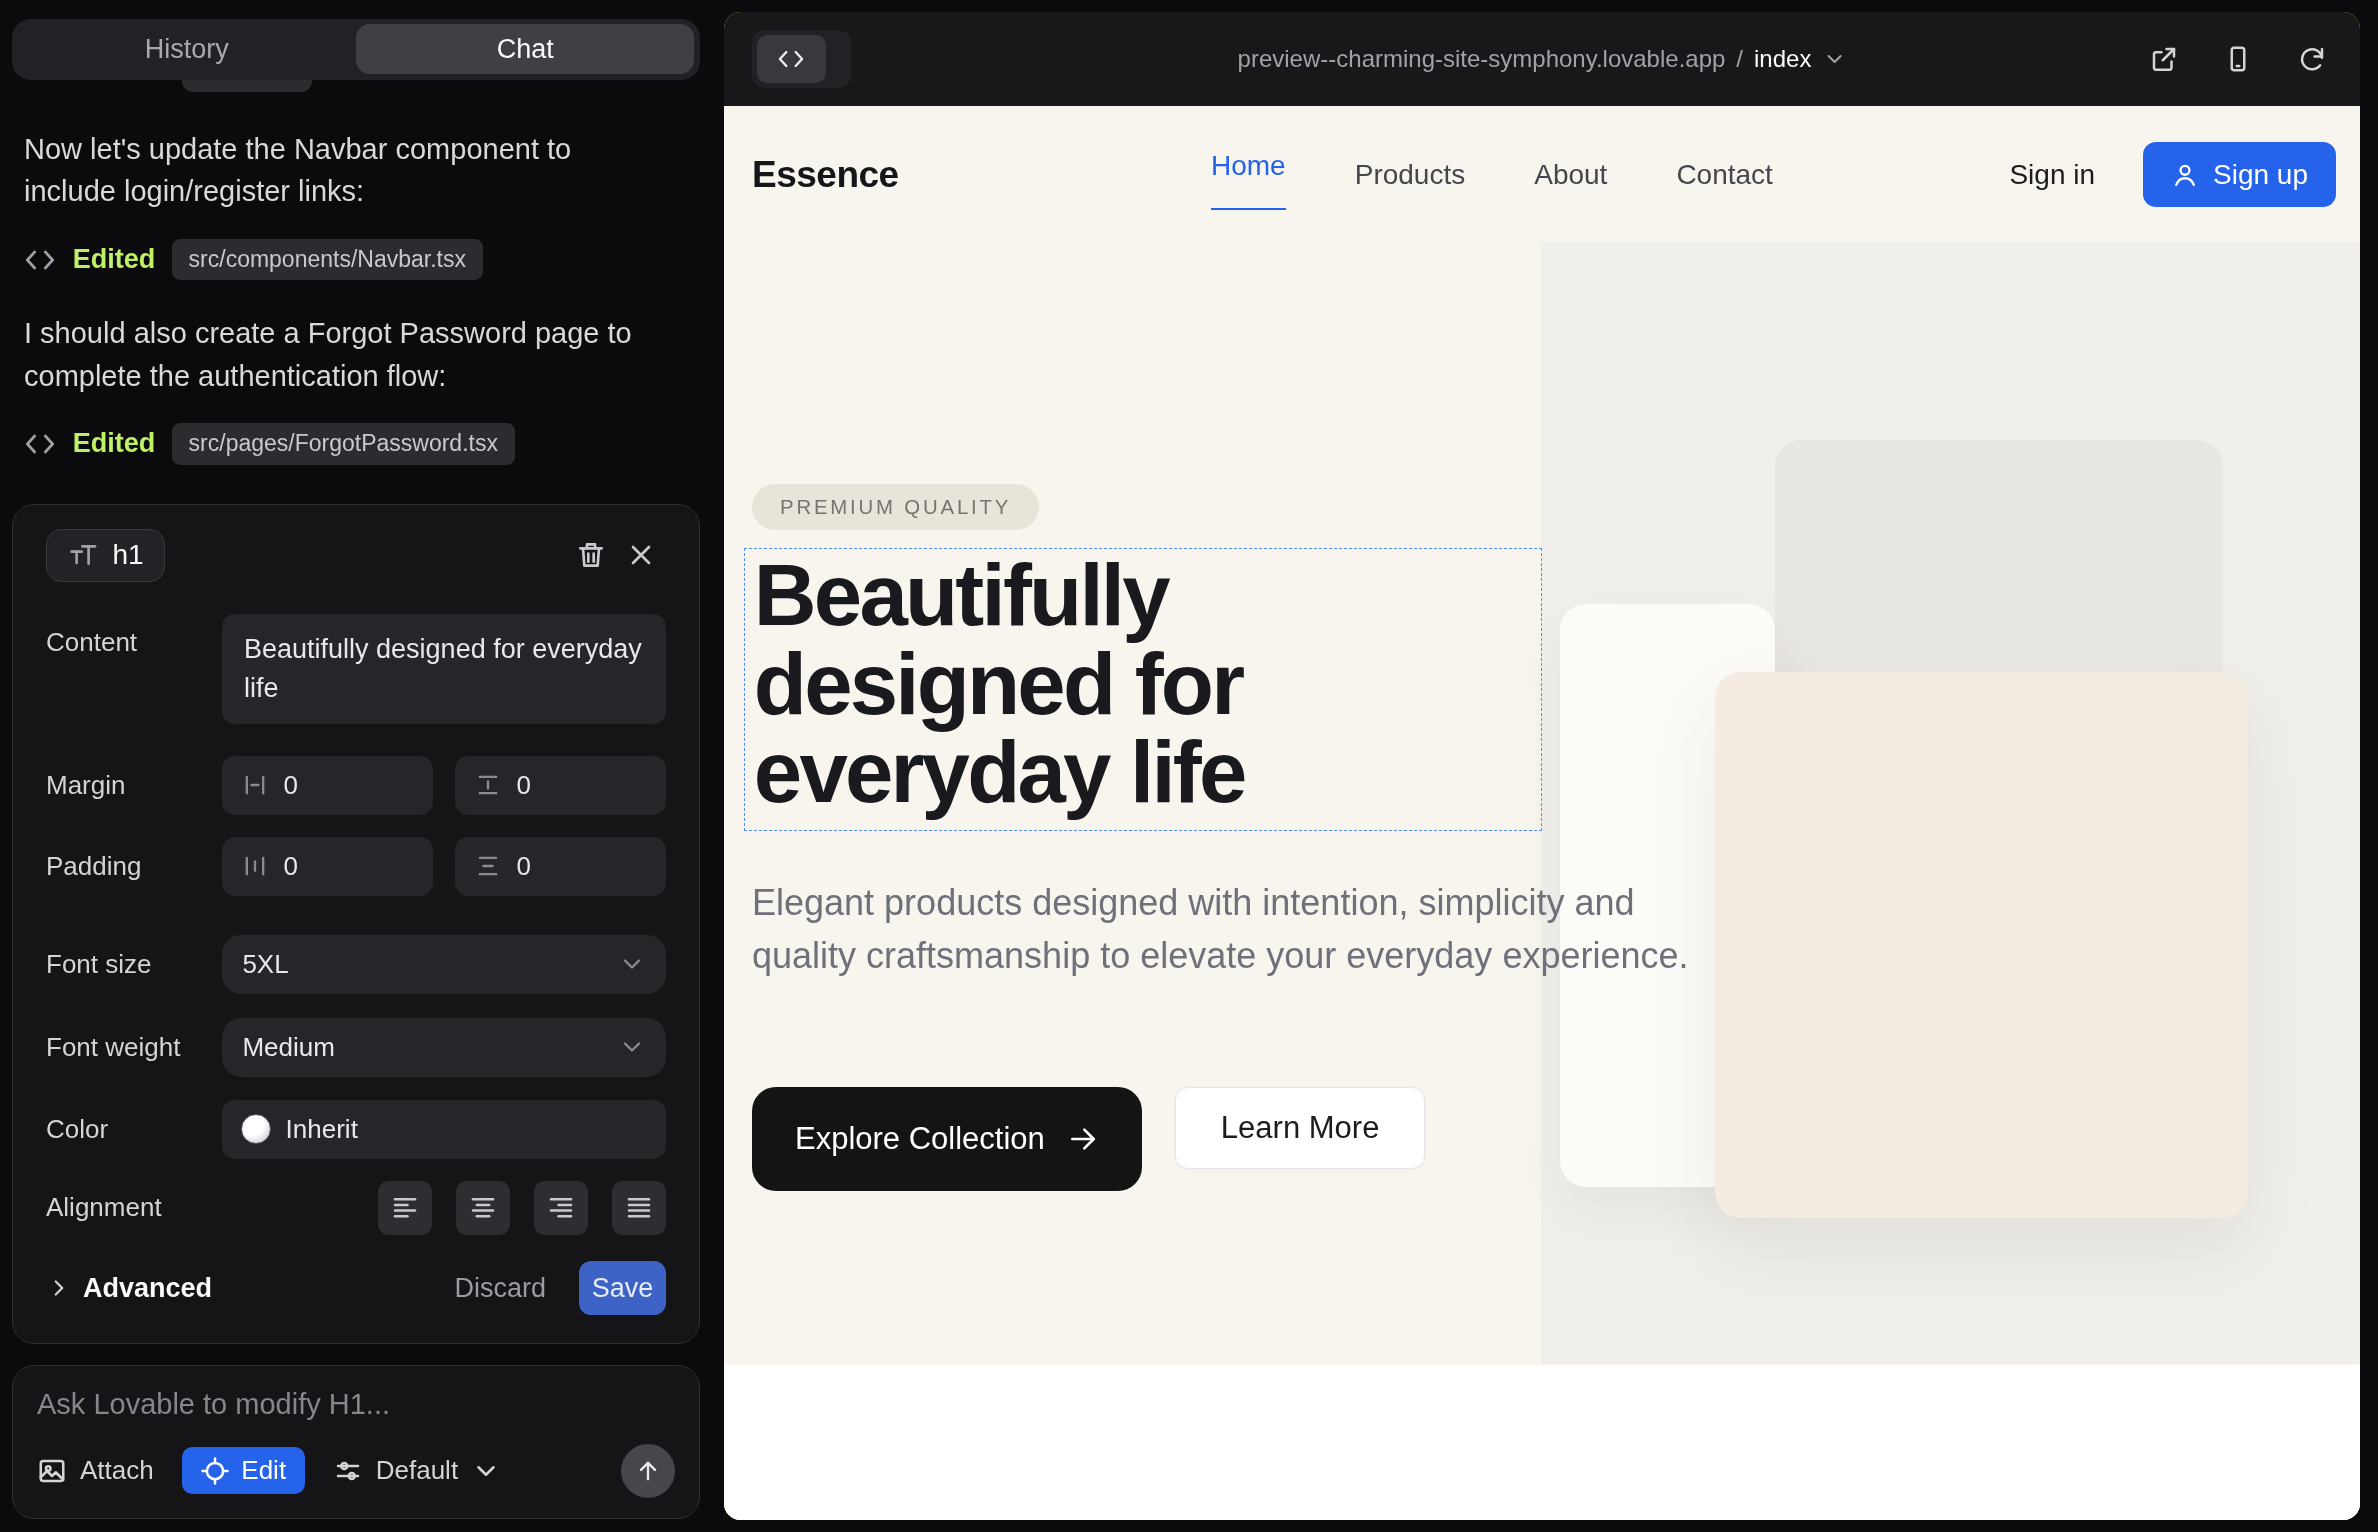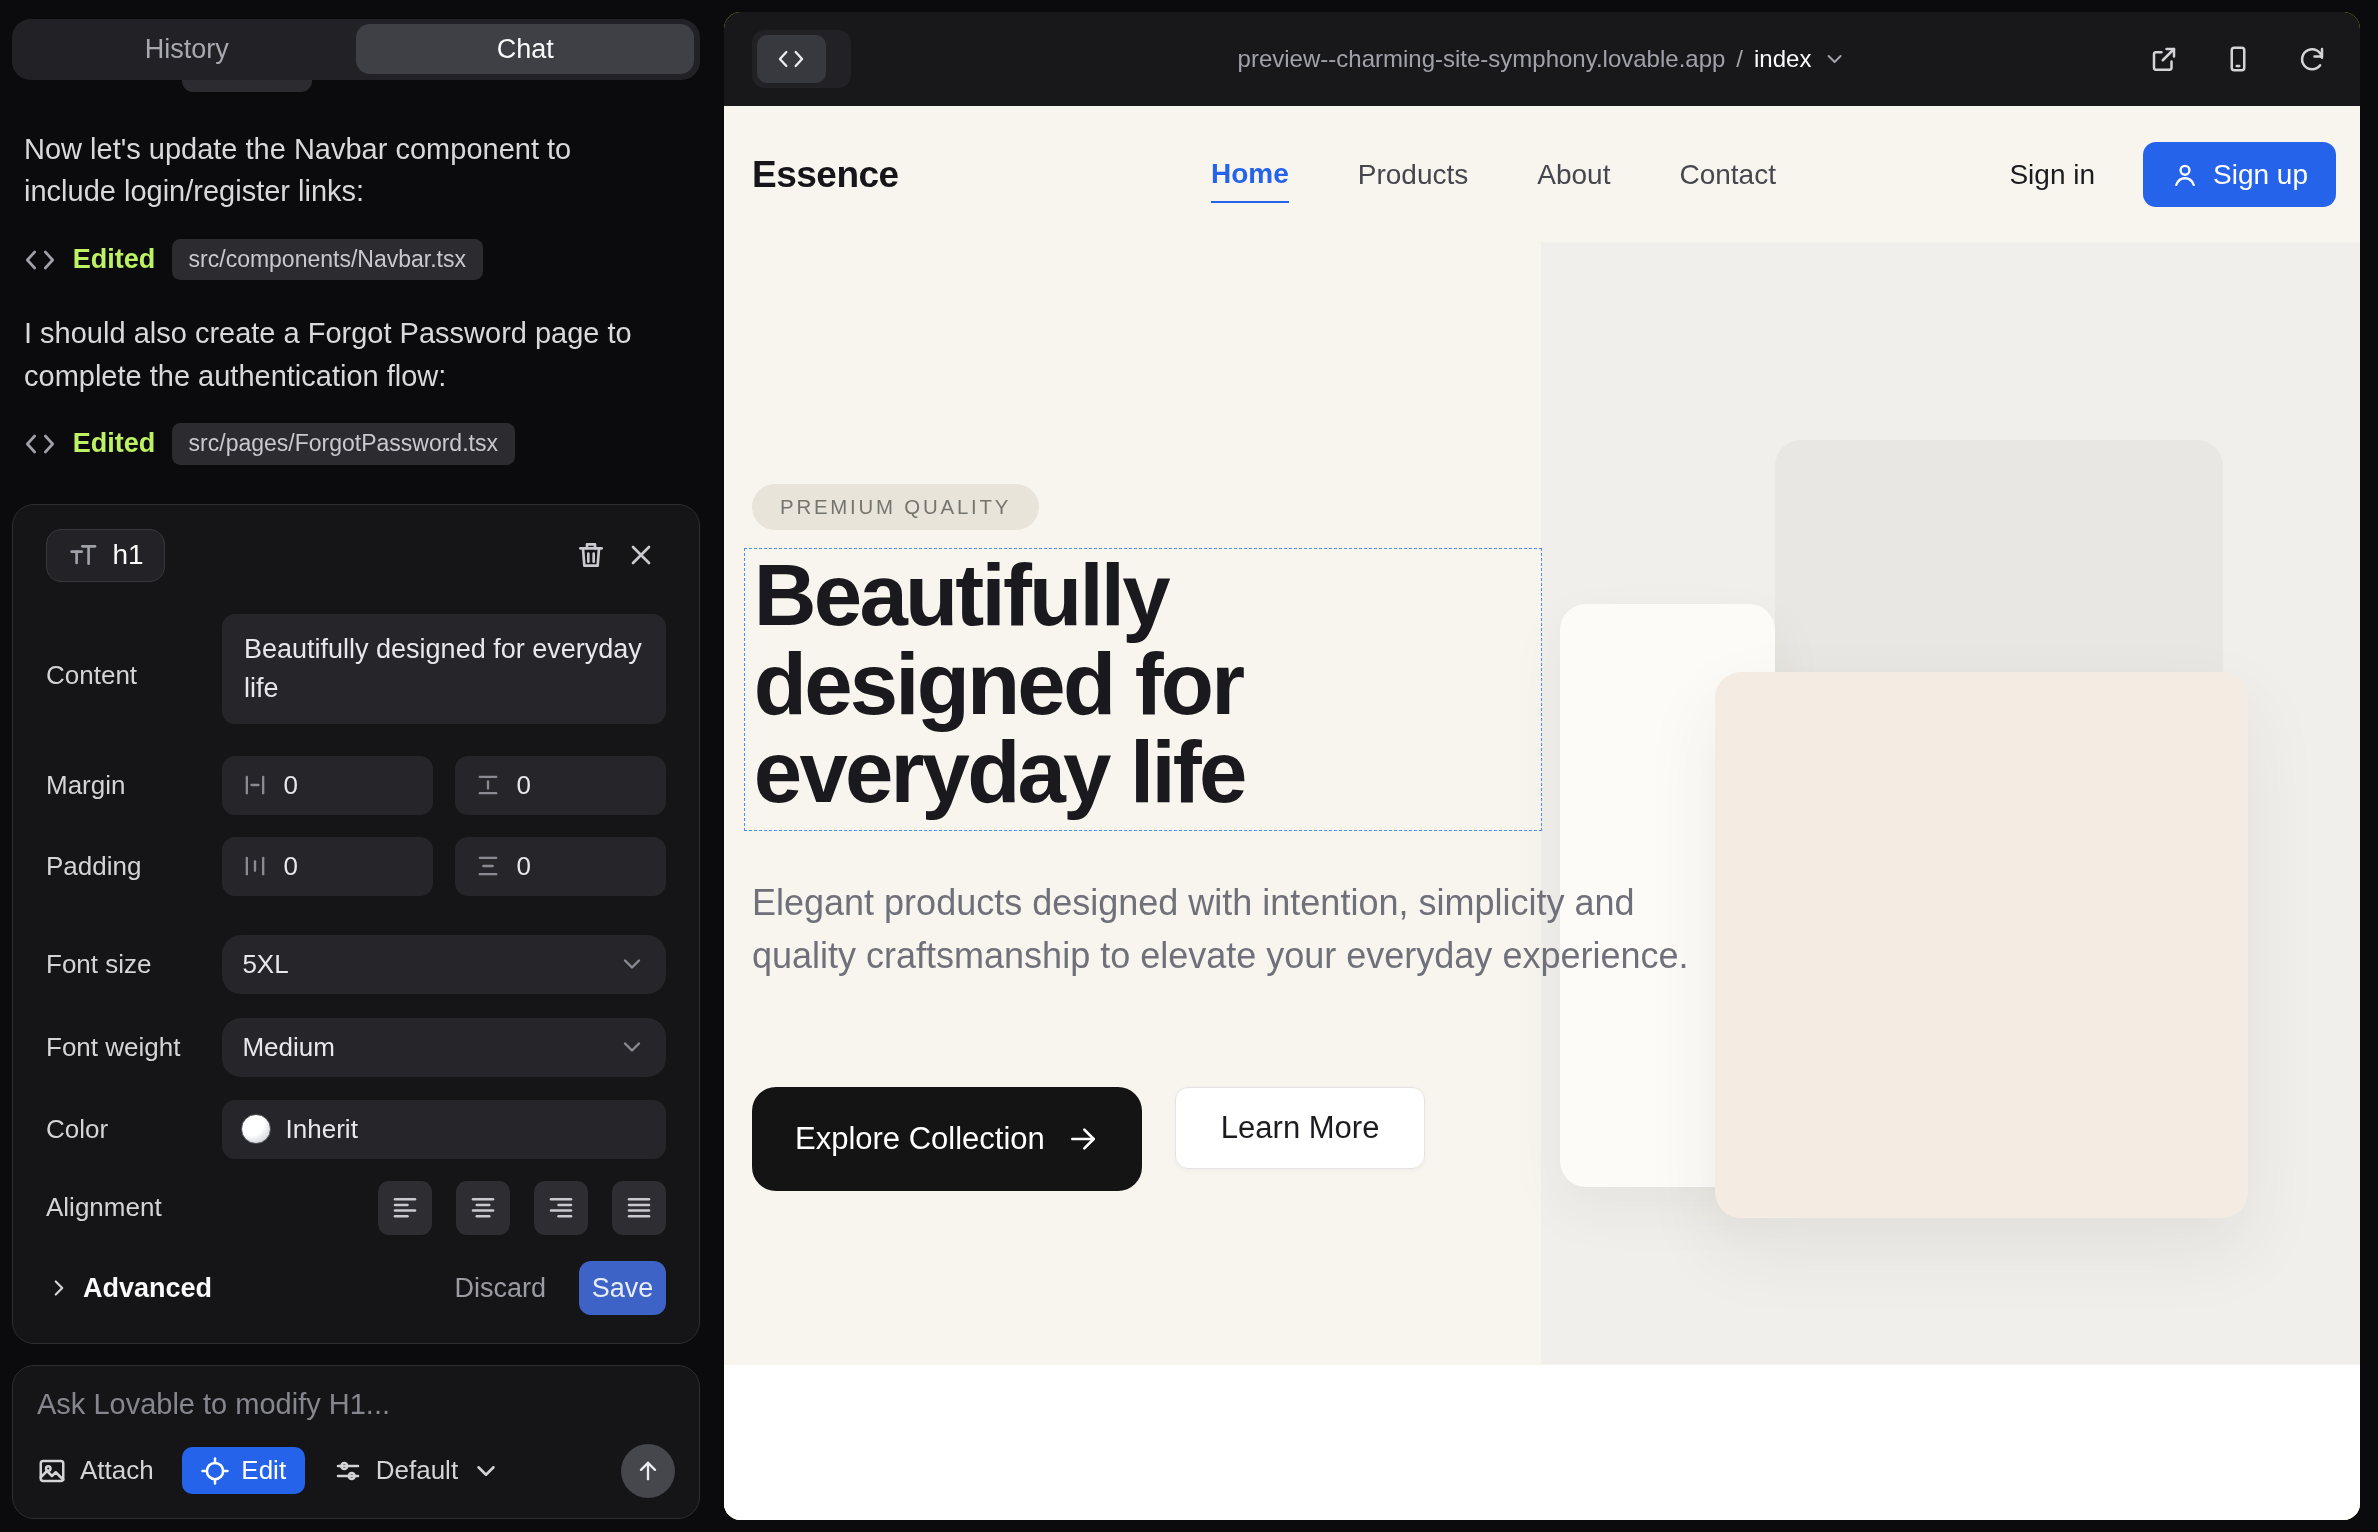--- a/index.html
+++ b/index.html
@@ -58,21 +58,21 @@
   .tt-ic { width: 32px; height: 32px; color: #a1a1aa; }
   .tag-name { font-size: 28px; color: #fafafa; }
   .hdr-spacer { flex: 1; }
   .icon-btn {
     width: 50px; height: 50px; display: flex; align-items: center; justify-content: center;
     background: none; border: none; color: #c9c9cf; cursor: pointer;
   }
   .icon-btn svg { width: 32px; height: 32px; }
 
   .ed-row { display: flex; align-items: center; }
-  .ed-row.top { align-items: center; }
+  .ed-row.top { align-items: flex-start; }
   .ed-label { width: 176px; font-size: 26px; color: #d4d4d8; flex: none; }
   .ed-row.top .ed-label { padding-top: 13px; }
   .ed-field { flex: 1; display: flex; gap: 22px; }
 
   .content-box {
     flex: 1; background: #26262a; border-radius: 13px; padding: 16.7px 22px;
     font-size: 27px; line-height: 1.42; color: #e8e8ec; min-height: 109px; cursor: text;
   }
   .input-box {
     flex: 1; display: flex; align-items: center; gap: 15px; background: #26262a;
@@ -167,21 +167,21 @@
   .gray-bg { position: absolute; left: 817px; top: 136px; right: 0; height: 1122px; background: var(--site-gray, #f0efec); }
   .bottom-white { position: absolute; left: 0; right: 0; top: 1259px; bottom: 0; background: #ffffff; }
   .shape-gray { position: absolute; left: 1051px; top: 334px; width: 448px; height: 422px; background: var(--card-gray, #e9e7e3); border-radius: 26px; }
   .shape-white { position: absolute; left: 836px; top: 498px; width: 215px; height: 583px; background: #fcfbf8; border-radius: 26px; box-shadow: 0 22px 56px rgba(60,50,30,.06); }
   .shape-beige { position: absolute; left: 991px; top: 566px; width: 533px; height: 546px; background: var(--card-beige, #f4ece2); border-radius: 26px; box-shadow: 0 32px 74px rgba(60,50,30,.08); }
 
   .sitenav { position: absolute; left: 0; top: 0; right: 0; height: 137px; display: flex; align-items: center; padding: 0 24px 0 28px; z-index: 4; }
   .brand { font-size: 37px; font-weight: 700; color: #16161a; letter-spacing: -0.5px; cursor: pointer; }
   .navlinks { position: absolute; left: 487px; top: 0; height: 137px; display: flex; align-items: center; gap: 69px; }
   .navlink { font-size: 28px; color: #46464e; cursor: pointer; }
-  .navlink.active { color: var(--accent, #2563eb); font-weight: 700; border-bottom: 2.8px solid var(--accent, #2563eb); padding-bottom: 11px; margin-bottom: -11px; }
+  .navlink.active { color: var(--accent, #2563eb); font-weight: 400; border-bottom: 2.8px solid var(--accent, #2563eb); padding-bottom: 26px; margin-bottom: -11px; }
   .nav-right { margin-left: auto; display: flex; align-items: center; gap: 48px; }
   .signin { background: none; border: none; font-size: 28px; color: #1b1b20; font-family: inherit; cursor: pointer; }
   .signup {
     display: flex; align-items: center; gap: 14px; background: var(--accent, #2563eb);
     border: none; border-radius: 13px; height: 65px; padding: 0 28px;
     font-size: 28px; color: #fff; font-family: inherit; cursor: pointer;
   }
   .signup svg { width: 28px; height: 28px; }
 
   .hero-badge {

